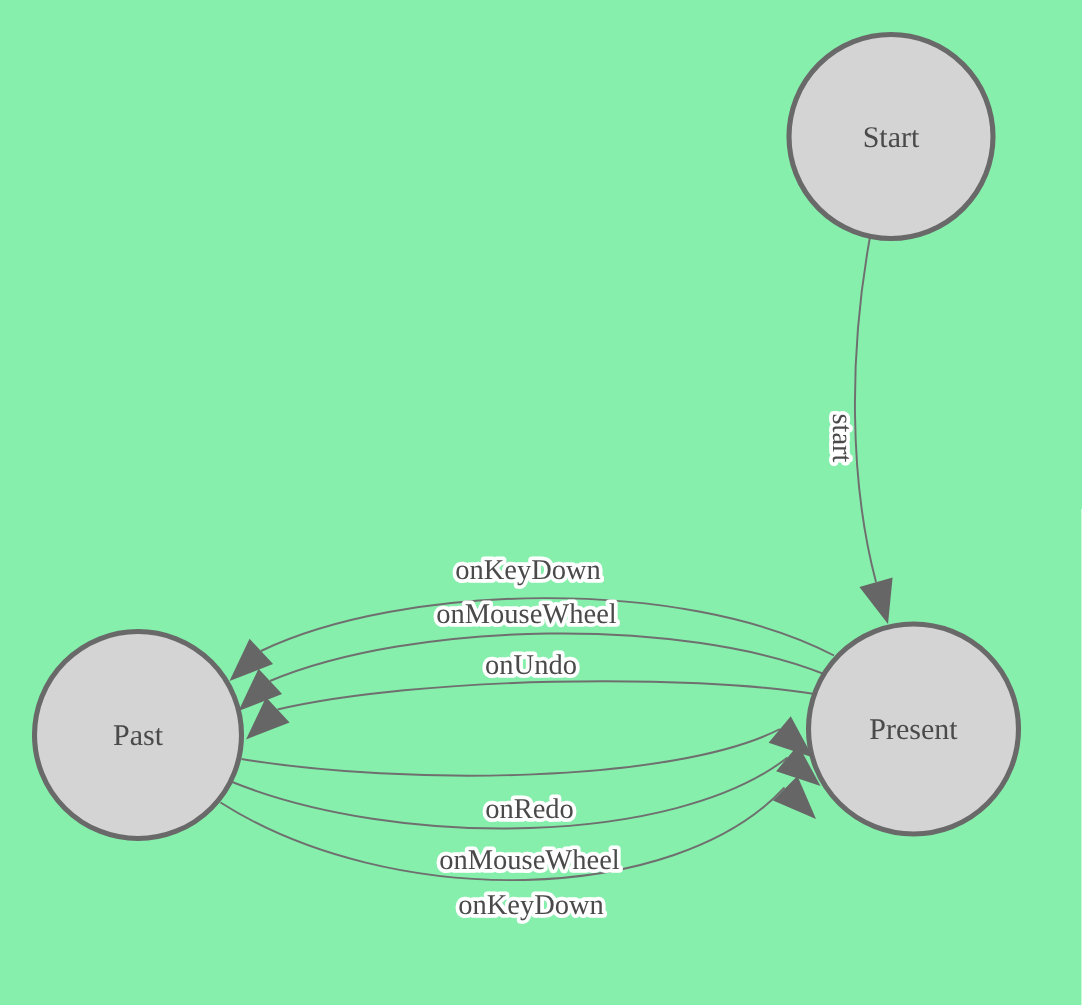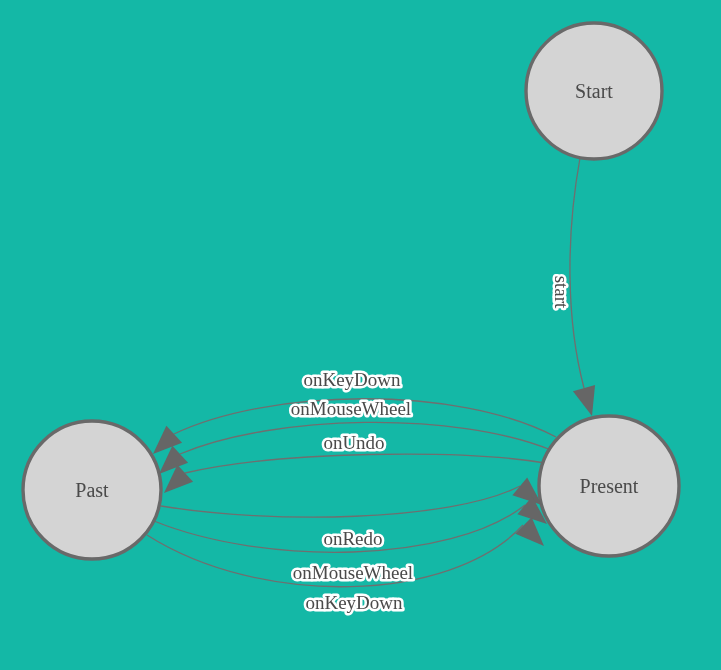--- a/index.html
+++ b/index.html
@@ -8,21 +8,21 @@
     background: #ffffff;
     width: 721px;
     height: 670px;
     overflow: hidden;
     font-family: "Liberation Serif", serif;
   }
   #stage {
     position: relative;
     width: 721px;
     height: 670px;
-    background: #14b8a6;
+    background: #86efac;
   }
   svg { display: block; }
   .node circle { cursor: move; }
   .node text {
     font-family: "Liberation Serif", serif;
     text-anchor: middle;
   }
   .edge-path {
     fill: none;
     cursor: pointer;

